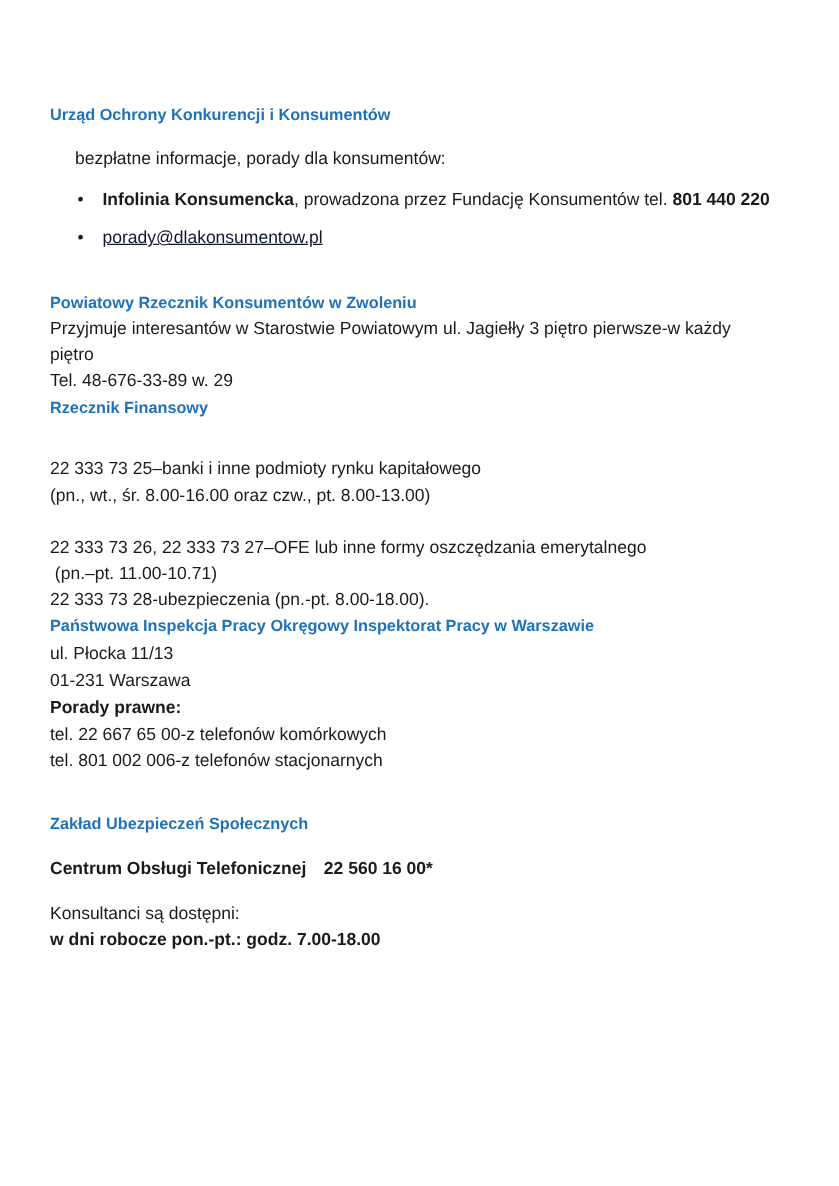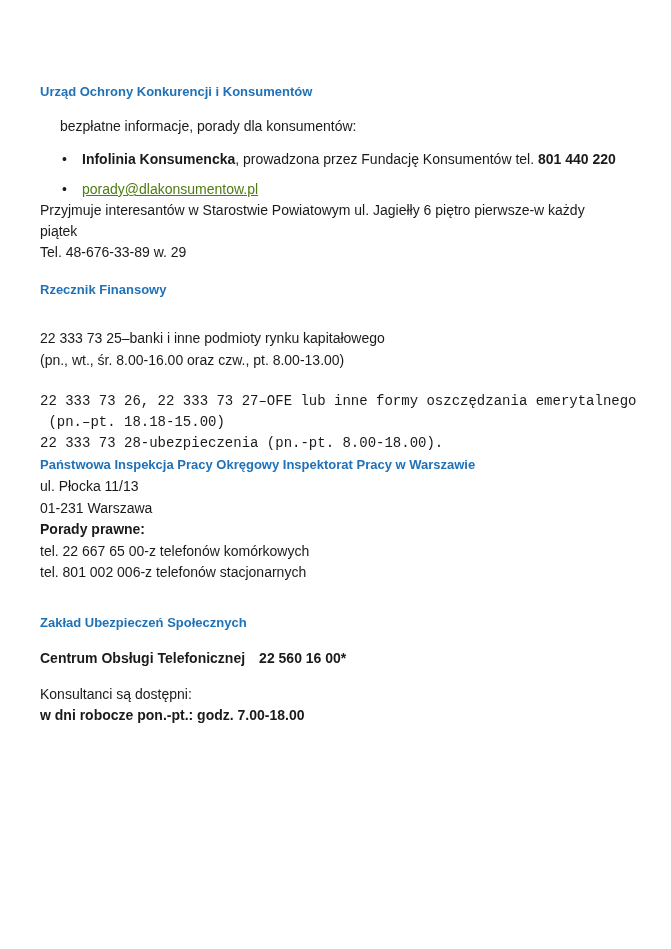--- a/index.html
+++ b/index.html
@@ -13,34 +13,34 @@
   .run{white-space:pre;}
   .line{white-space:pre;}
   h2.heading{color:#1f72b8;font-weight:bold;font-size:13px;line-height:21px;white-space:pre;}
   
   .intro{margin-top:14px;padding-left:20px;}
   .bullet1{margin-top:12px;}
   .bullet2{margin-top:9px;}
   .cont{margin-top:16px;margin-left:42px;text-indent:4px;line-height:22px;}
   .h-powiatowy{margin-top:31px;}
   .s2{margin-top:0;}
-  .h-finansowy{margin-top:16px;}
+  .h-finansowy{}
   .g1{margin-top:27px;line-height:22px;}
-  .g2{margin-top:20px;font-family:Liberation Mono, monospace;}
+  .g2{margin-top:20px;}
   .h-pip{}
   .s4{margin-top:1px;line-height:21.5px;}
   .h-zus{margin-top:28px;}
   .cot{margin-top:15px;font-weight:bold;}
   .footnote{margin-top:14px;}
   .avail{margin-top:15px;}
   
   .bullet{display:flex;align-items:flex-start;}
   .dot{display:inline-block;margin-left:22px;width:20px;color:#1a1a1a;line-height:21px;}
   .bold{font-weight:bold;}
-  a.email{color:#4d7c0f;text-decoration:underline;white-space:pre;line-height:21px;}
+  a.email{color:#0f172a;text-decoration:underline;white-space:pre;line-height:21px;}
   .tab-gap{display:inline-block;width:14px;}
 </style>
 </head>
 <body>
 
 <div class="page">
 
   <h2 class="heading">Urząd Ochrony Konkurencji i Konsumentów</h2>
 
   <p class="intro line">bezpłatne informacje, porady dla konsumentów:</p>
@@ -49,25 +49,26 @@
       <span class="dot">•</span>
       <p><span class="run bold">Infolinia Konsumencka</span><span class="run">, prowadzona przez Fundację Konsumentów tel. </span><span class="run bold">801 440 220</span></p>
     </div>
 
 
   <div class="bullet bullet2">
       <span class="dot">•</span>
       <p><a href="#" class="email">porady@dlakonsumentow.pl</a></p>
     </div>
 
-  <p class="s2"><span class="line">Przyjmuje interesantów w Starostwie Powiatowym ul. Jagiełły 6 piętro pierwsze-w każdy</span><br><span class="line">piątek</span><br><span class="line">Tel. 48-676-33-89 w. 29</span></p>
+  <h2 class="heading h-powiatowy">Powiatowy Rzecznik Konsumentów w Zwoleniu</h2>
+  <p class="s2"><span class="line">Przyjmuje interesantów w Starostwie Powiatowym ul. Jagiełły 3 piętro pierwsze-w każdy</span><br><span class="line">piętro</span><br><span class="line">Tel. 48-676-33-89 w. 29</span></p>
 
   <h2 class="heading h-finansowy">Rzecznik Finansowy</h2>
   <p class="g1"><span class="line">22 333 73 25–banki i inne podmioty rynku kapitałowego</span><br><span class="line">(pn., wt., śr. 8.00-16.00 oraz czw., pt. 8.00-13.00)</span></p>
-  <p class="g2"><span class="line">22 333 73 26, 22 333 73 27–OFE lub inne formy oszczędzania emerytalnego</span><br><span class="line"> (pn.–pt. 18.18-15.00)</span><br><span class="line">22 333 73 28-ubezpieczenia (pn.-pt. 8.00-18.00).</span></p>
+  <p class="g2"><span class="line">22 333 73 26, 22 333 73 27–OFE lub inne formy oszczędzania emerytalnego</span><br><span class="line"> (pn.–pt. 11.00-10.71)</span><br><span class="line">22 333 73 28-ubezpieczenia (pn.-pt. 8.00-18.00).</span></p>
 
   <h2 class="heading h-pip">Państwowa Inspekcja Pracy Okręgowy Inspektorat Pracy w Warszawie</h2>
   <p class="s4"><span class="line">ul. Płocka 11/13</span><br><span class="line">01-231 Warszawa</span><br><span class="line bold">Porady prawne:</span><br><span class="line">tel. 22 667 65 00-z telefonów komórkowych</span><br><span class="line">tel. 801 002 006-z telefonów stacjonarnych</span></p>
 
   <h2 class="heading h-zus">Zakład Ubezpieczeń Społecznych</h2>
   <p class="cot"><span class="run">Centrum Obsługi Telefonicznej</span><span class="tab-gap"></span><span class="run">22 560 16 00*</span></p>
   <p class="avail"><span class="line">Konsultanci są dostępni:</span><br><span class="line bold">w dni robocze pon.-pt.: godz. 7.00-18.00</span></p>
 
 </div>
 

